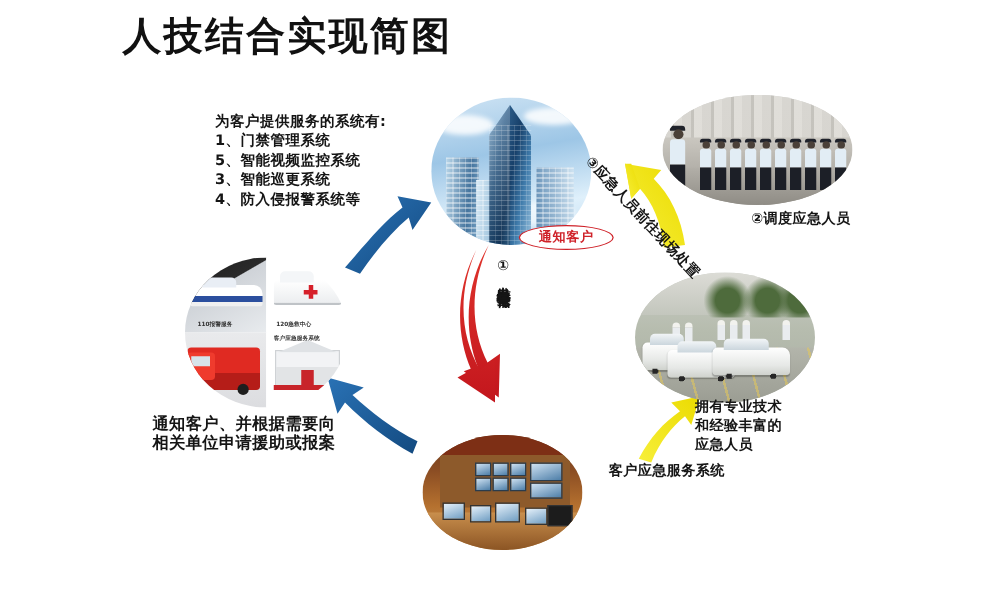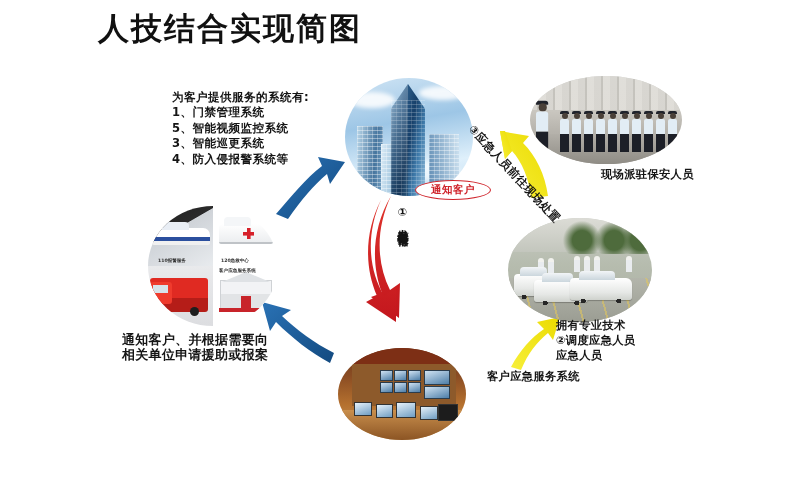--- a/index.html
+++ b/index.html
@@ -388,21 +388,21 @@
     </div>
   </div>
 
   <div class="tx sys">为客户提供服务的系统有:
 1、门禁管理系统
 5、智能视频监控系统
 3、智能巡更系统
 4、防入侵报警系统等</div>
   <div class="tx notify">通知客户、并根据需要向
 相关单位申请援助或报案</div>
-  <div class="tx guardcap">现场派驻保安人员</div>
+  <div class="tx guardcap">②调度应急人员</div>
   <div class="tx carcap">拥有专业技术
-②调度应急人员
+和经验丰富的
 应急人员</div>
   <div class="tx step1">①发出异常报警信号</div>
   <div class="tx step2">客户应急服务系统</div>
   <div class="tx step3">③应急人员前往现场处置</div>
 
 </div>
 
 </body></html>

